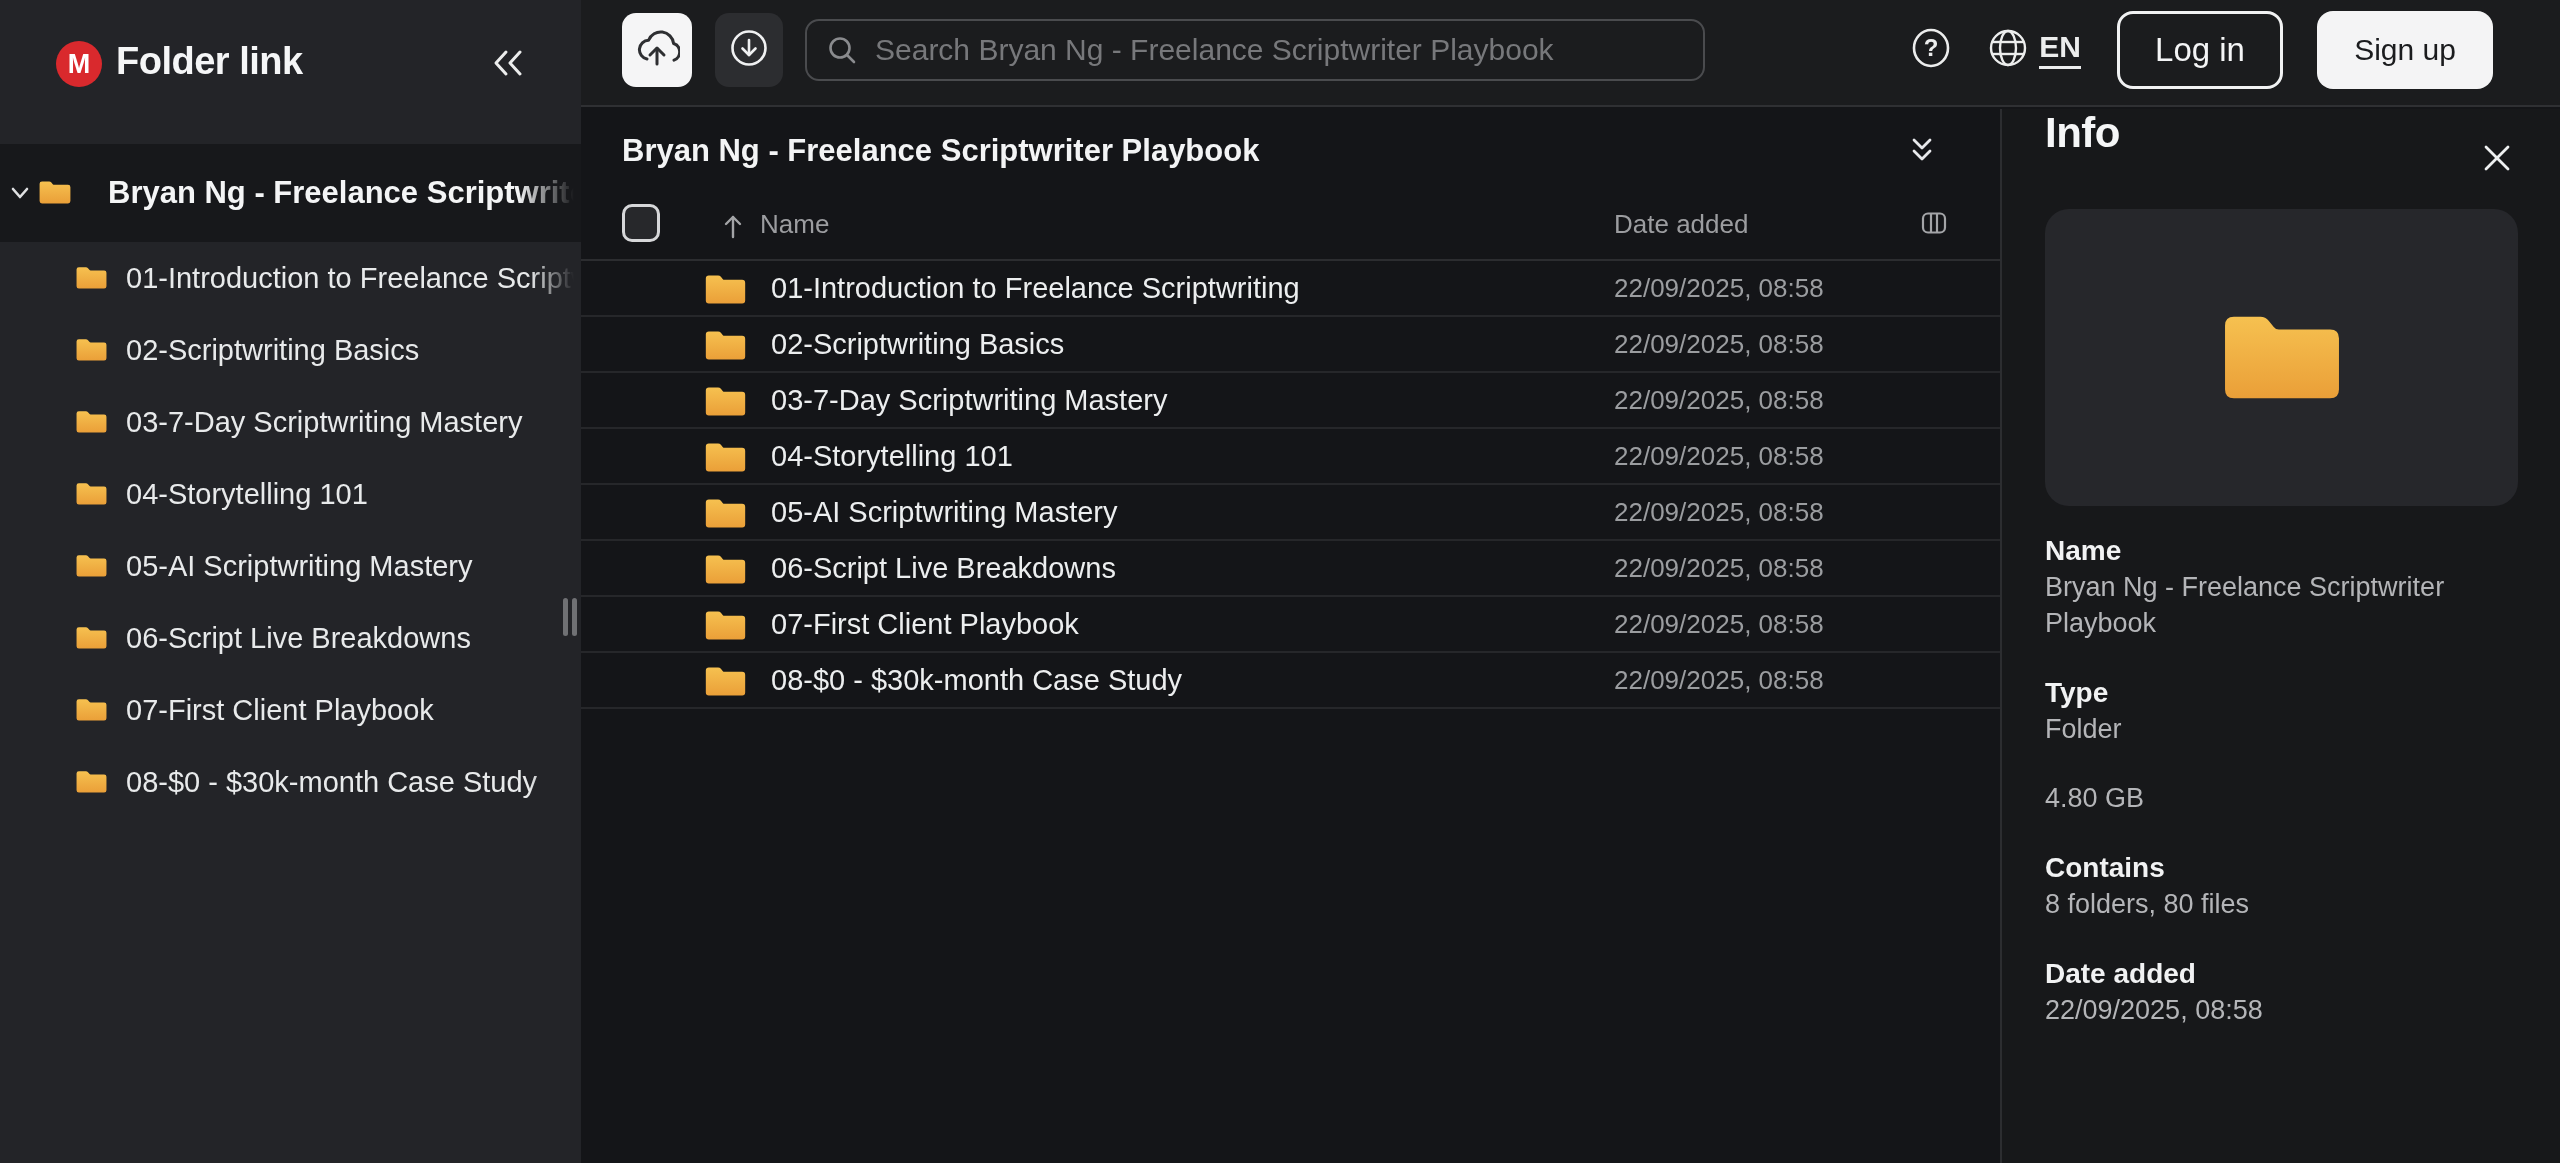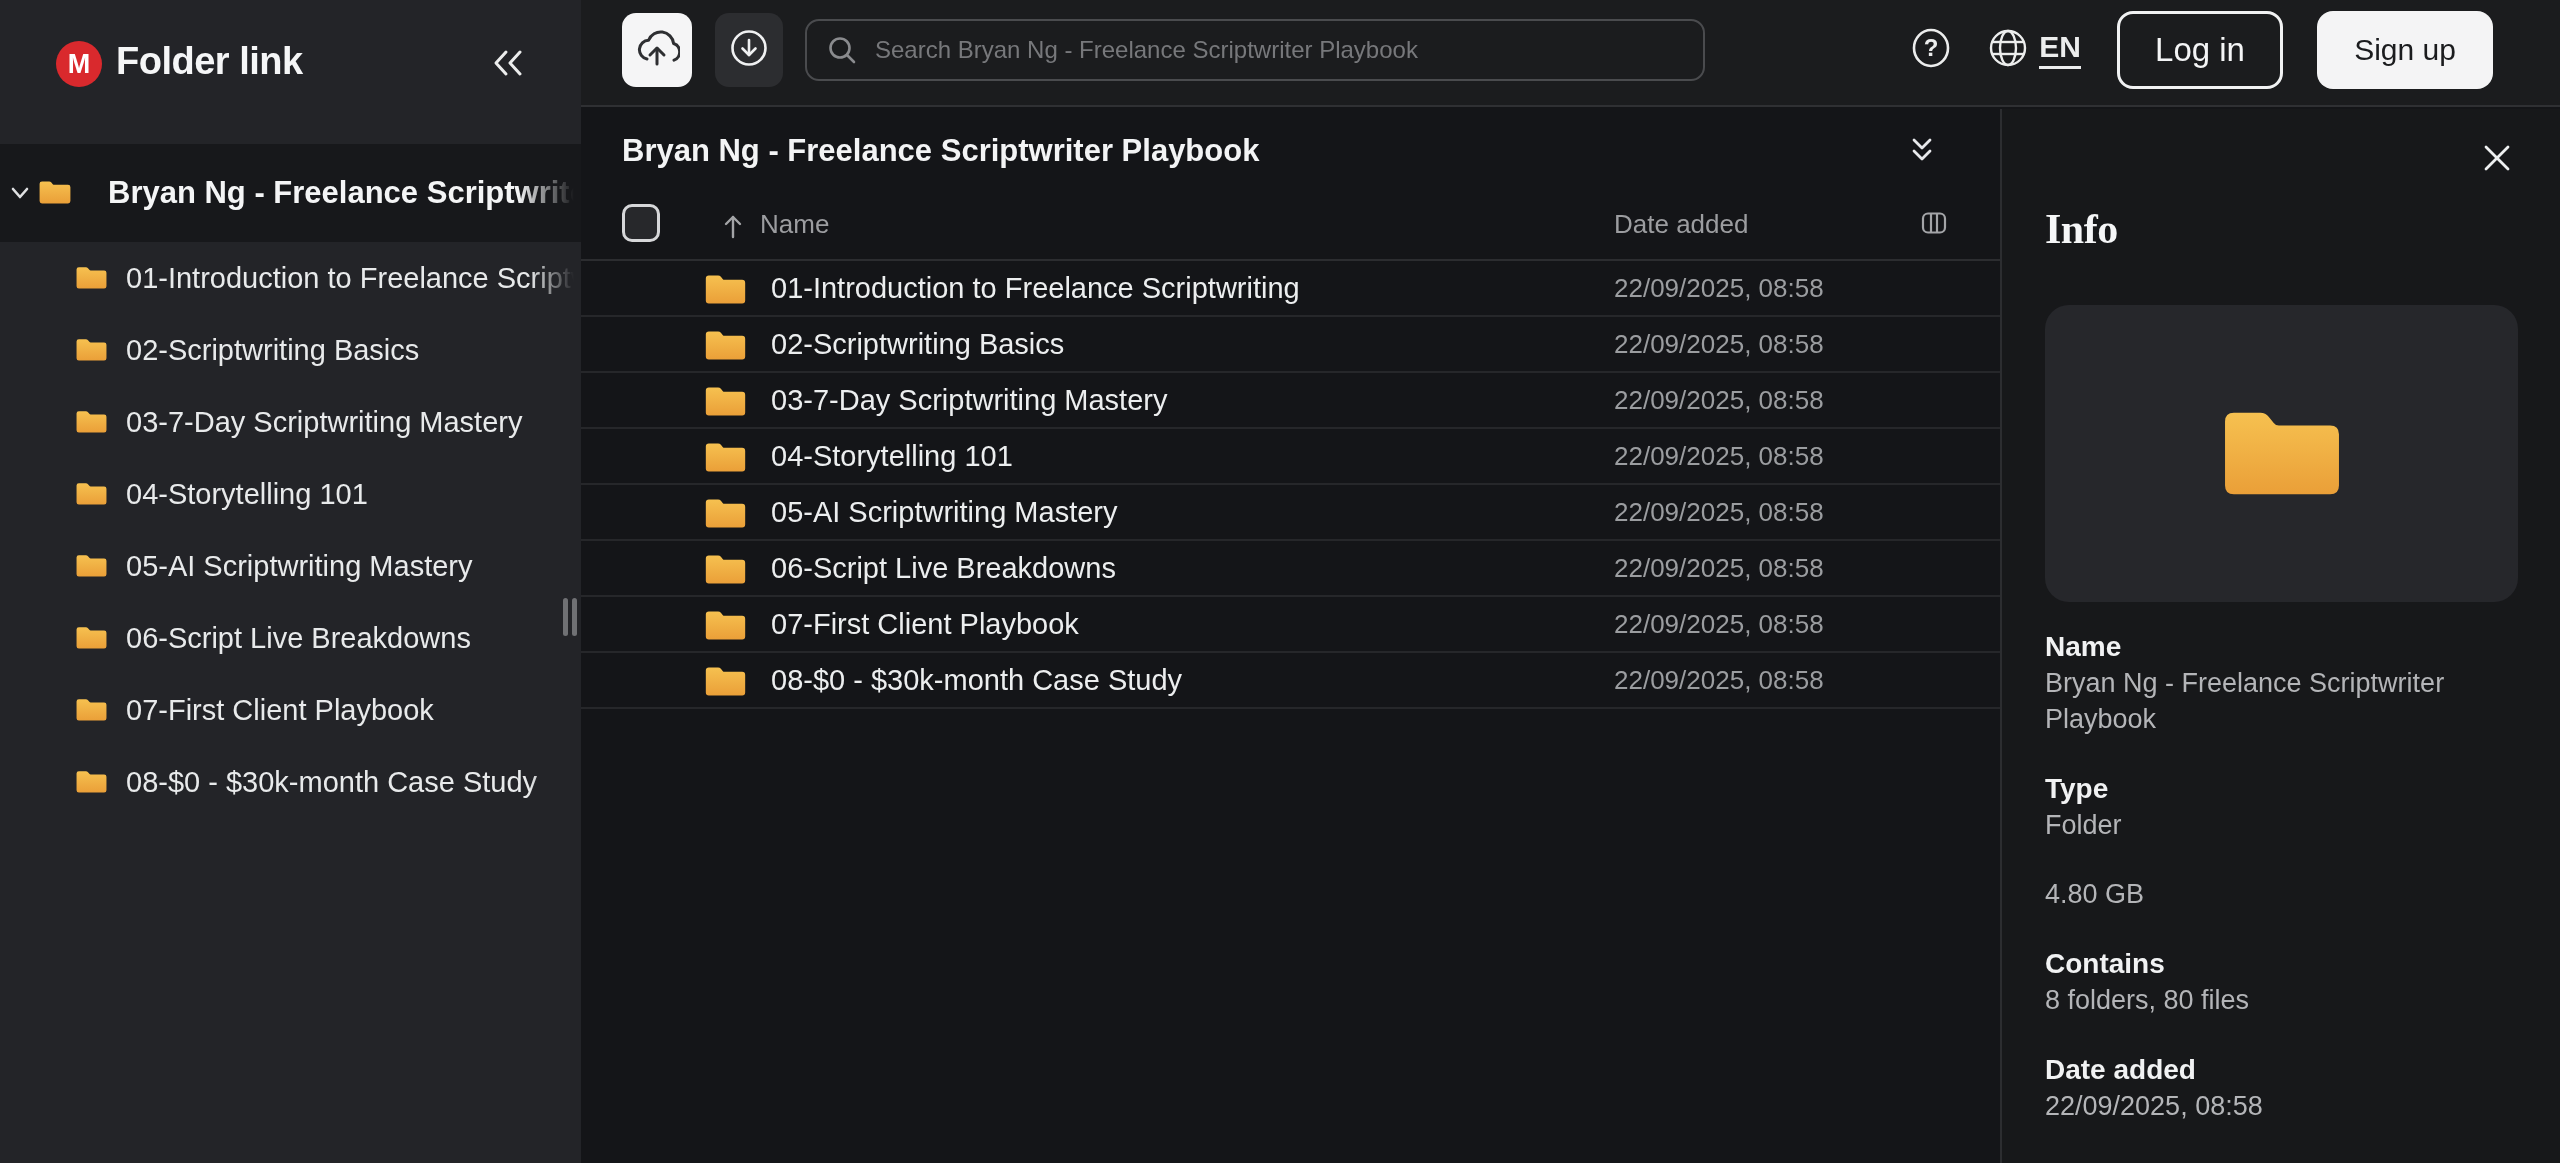--- a/index.html
+++ b/index.html
@@ -35,21 +35,21 @@
 
   
   .topbar { position:absolute; left:581px; top:0; width:1979px; height:107px; background:#1b1c1e;
             border-bottom:2px solid #2f3033; display:flex; align-items:center; padding:0 67px 6px 41px; }
   .icon-btn { border:none; cursor:pointer; display:flex; align-items:center; justify-content:center; }
   .upload-btn { width:70px; height:74px; border-radius:14px; background:#f5f5f6; margin-right:23px; }
   .download-btn { width:68px; height:74px; border-radius:14px; background:#2c2d30; margin-right:22px; }
   .search-wrap { position:relative; width:900px; height:62px; }
   .search-wrap svg { position:absolute; left:22px; top:16px; }
   .search-input { width:100%; height:100%; background:transparent; border:2px solid #4a4b4e; border-radius:14px;
-                  color:#737373; font-size:24px; padding:0 24px 0 68px; outline:none;
+                  color:#737373; font-size:30px; padding:0 24px 0 68px; outline:none;
                   font-family:"Liberation Sans","DejaVu Sans",sans-serif; }
   .search-input::placeholder { color:#77787b; }
   .tb-right { margin-left:auto; display:flex; align-items:center; }
   .help-btn { background:none; width:44px; height:44px; margin-right:34px; }
   .lang { display:flex; align-items:center; cursor:pointer; margin-right:36px; }
   .lang svg { margin-right:10px; }
   .lang-code { font-size:30px; font-weight:700; color:#eceded; border-bottom:3px solid #eceded; padding-bottom:2px; }
   .login-btn { width:166px; height:78px; border-radius:16px; background:transparent; border:3px solid #f1f2f3;
                color:#f4f5f6; font-size:33px; font-weight:400; cursor:pointer; margin-right:34px;
                font-family:"Liberation Sans","DejaVu Sans",sans-serif; }
@@ -71,21 +71,21 @@
   .hdr-cols { position:absolute; right:52px; top:14px; background:none; }
   .row { position:relative; height:56px; border-bottom:2px solid #26272a; cursor:pointer; }
   .row .ficon { position:absolute; left:122px; top:9px; }
   .row .fname { position:absolute; left:190px; top:0; height:56px; line-height:54px; font-size:29px; color:#eceeef; white-space:nowrap; }
   .row .fdate { position:absolute; left:1033px; top:0; height:56px; line-height:54px; font-size:26px; color:#9b9da0; }
 
   
   .info { position:absolute; left:2000px; top:109px; width:560px; height:1054px; background:#17181a;
           border-left:2px solid #2c2d30; padding:0 44px 0 43px; }
   .info-close { position:absolute; top:33px; right:46px; background:none; width:34px; height:34px; }
-  .info-title { margin-top:96px; font-size:42px; font-weight:800; color:#f5f6f7; letter-spacing:-0.5px;font-family:Liberation Serif, serif; }
+  .info-title { font-size:42px; font-weight:800; color:#f5f6f7; letter-spacing:-0.5px; }
   .preview-card { margin-top:52px; width:473px; height:297px; background:#26272b; border-radius:24px;
                   display:flex; align-items:center; justify-content:center; }
   .details { margin-top:26px; }
   .field { margin-bottom:33px; }
   .field-label { font-size:28px; font-weight:700; color:#f1f2f3; line-height:37px; }
   .field-value { font-size:27px; color:#b4b5b8; line-height:36px; }
 </style>
 </head>
 <body>
 

